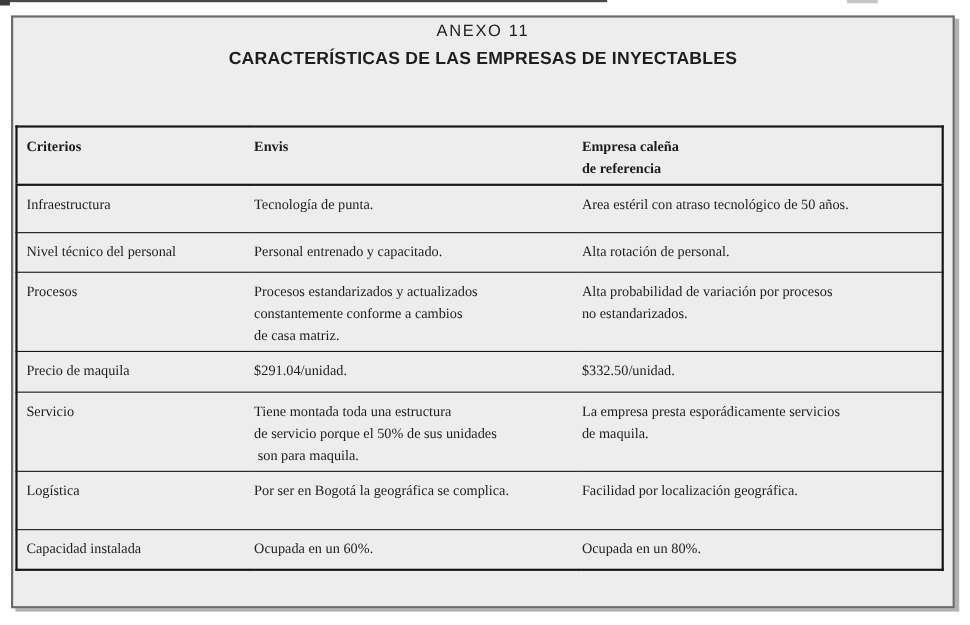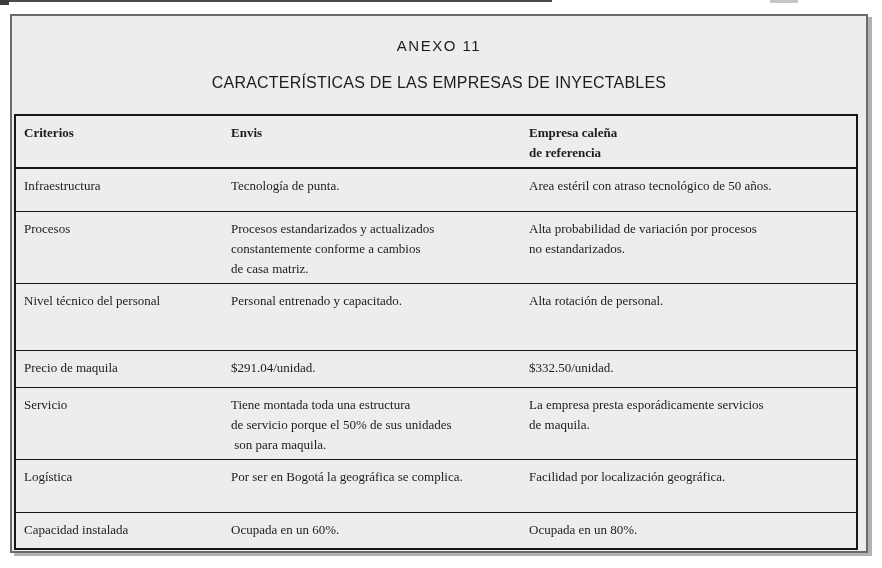--- a/index.html
+++ b/index.html
@@ -36,36 +36,36 @@
   
   .frame {
     position: absolute;
     left: 10px; top: 14px;
     width: 854px; height: 535px;
     border: 2px solid #6b6b6b;
     background: #ededed;
     box-shadow: 4px 3px 0 #b2b2b2;
   }
   .title-block {
-    padding-top: 21px;
+    padding-top: 4px;
     text-align: center;
     color: #1d1d1d;
   }
   .annex-number {
     font-family: "Liberation Sans", sans-serif;
     font-size: 15px;
     font-weight: 400;
     letter-spacing: 1.5px;
   }
   .doc-title {
     font-family: "Liberation Sans", sans-serif;
     font-size: 16px;
-    font-weight: 400;
+    font-weight: 700;
     letter-spacing: 0.2px;
-    margin-top: 20px;
+    margin-top: 8px;
   }
   table.characteristics {
     position: absolute;
     left: 2px; top: 98px;
     width: 842px;
     border-collapse: collapse;
     table-layout: fixed;
     border: 2px solid #161616;
     font-size: 13px;
     line-height: 20px;
@@ -124,31 +124,31 @@
 de referencia</td>
         </tr>
       </thead>
       <tbody>
         <tr>
           <td class="first">Infraestructura</td>
           <td>Tecnología de punta.</td>
           <td>Area estéril con atraso tecnológico de 50 años.</td>
         </tr>
         <tr>
+          <td class="first">Nivel técnico del personal</td>
+          <td>Personal entrenado y capacitado.</td>
+          <td>Alta rotación de personal.</td>
+        </tr>
+        <tr>
           <td class="first">Procesos</td>
           <td>Procesos estandarizados y actualizados
 constantemente conforme a cambios
 de casa matriz.</td>
           <td>Alta probabilidad de variación por procesos
 no estandarizados.</td>
-        </tr>
-        <tr>
-          <td class="first">Nivel técnico del personal</td>
-          <td>Personal entrenado y capacitado.</td>
-          <td>Alta rotación de personal.</td>
         </tr>
         <tr>
           <td class="first">Precio de maquila</td>
           <td>$291.04/unidad.</td>
           <td>$332.50/unidad.</td>
         </tr>
         <tr>
           <td class="first">Servicio</td>
           <td>Tiene montada toda una estructura
 de servicio porque el 50% de sus unidades

